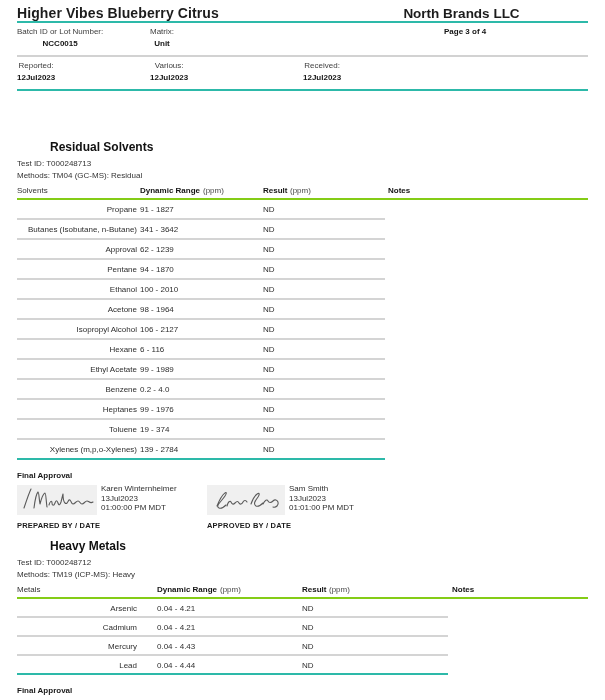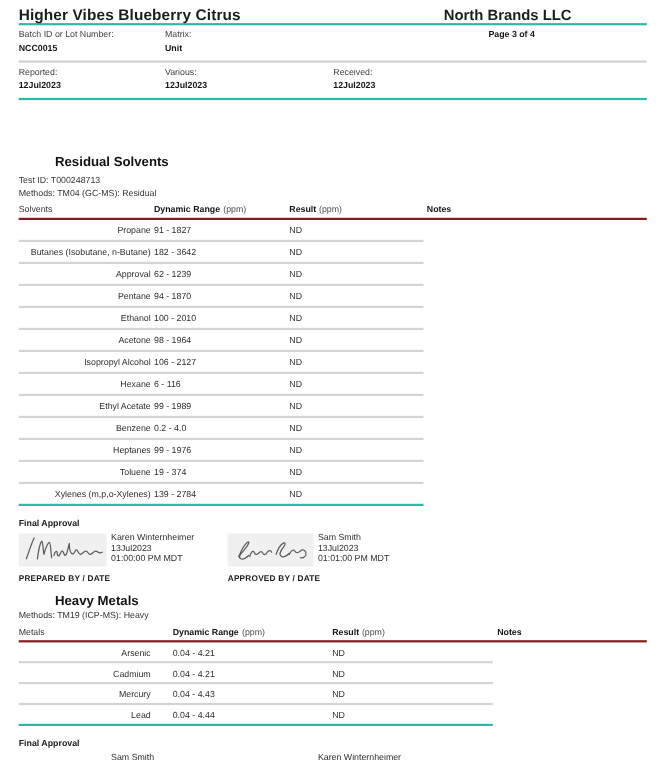--- a/index.html
+++ b/index.html
@@ -13,35 +13,35 @@
     box-sizing:border-box;
     padding:0 17px;
   }
   
   .titlebar{display:flex;align-items:flex-end;margin-top:3px;height:18px;gap:48px;}
   .product-title{width:270px;font-size:14px;font-weight:700;color:#1c1c1c;letter-spacing:.1px;}
   .company-name{flex:1;text-align:center;font-size:13.5px;font-weight:700;color:#1c1c1c;}
   .rule{height:2px;background:#2db9a9;border:none;}
   .rule.gray{height:2px;background:#d2d2d2;}
   .info-row{position:relative;height:28px;padding-top:4px;}
-  .info-row .cell{position:absolute;top:4px;}
+  .info-row .cell{position:absolute;top:4px;text-align:center;}
   .info-row div.cell:nth-of-type(1){left:0;}
   .info-row div.cell:nth-of-type(2){left:133px;}
   .info-row div.cell:nth-of-type(3){left:286px;}
   .info-label{font-size:8px;color:#3d3d3d;line-height:10px;}
   .info-value{font-size:8px;font-weight:700;color:#141414;line-height:10px;margin-top:2px;}
   .page-indicator{position:absolute;left:427px;top:4px;font-size:8px;font-weight:700;color:#141414;line-height:10px;}
   
   .section-title{font-size:12px;font-weight:700;color:#111;line-height:14px;margin:0;padding-left:33px;}
   .sec1 .section-title{margin-top:49px;}
   .sec2 .section-title{margin-top:8px;}
   .meta-line{font-size:8px;color:#333;line-height:10px;margin-top:2px;}
   .meta-line.first{margin-top:5px;}
   
-  .thead{position:relative;height:15px;margin-top:2px;border-bottom:2px solid #7f1d1d;width:571px;box-sizing:content-box;}
+  .thead{position:relative;height:15px;margin-top:2px;border-bottom:2px solid #84cc16;width:571px;box-sizing:content-box;}
   .thead span{position:absolute;bottom:2px;font-size:8px;line-height:10px;}
   .thead .h-analyte{left:0;color:#333;font-weight:400;}
   .thead .h-bold{font-weight:700;color:#141414;}
   .thead .h-unit{font-weight:400;color:#4a4a4a;}
   .t1 .pos-range{left:123px;} .t1 .pos-result{left:246px;} .t1 .pos-notes{left:371px;}
   .t2 .pos-range{left:140px;} .t2 .pos-result{left:285px;} .t2 .pos-notes{left:435px;}
   .rows{margin:0;}
   .trow{position:relative;height:20px;border-bottom:2px solid #d4d4d4;box-sizing:border-box;text-align:right;}
   .t2 .trow{height:19px;}
   .t1 .trow{width:368px;}
@@ -130,21 +130,21 @@
 
         <div class="trow">
           <span class="c-analyte">Propane</span>
           <span class="pos-range">91 - 1827</span>
           <span class="pos-result">ND</span>
           <span class="pos-notes"></span>
         </div>
 
         <div class="trow">
           <span class="c-analyte">Butanes (Isobutane, n-Butane)</span>
-          <span class="pos-range">182 - 3642</span>
+          <span class="pos-range">341 - 3642</span>
           <span class="pos-result">ND</span>
           <span class="pos-notes"></span>
         </div>
 
         <div class="trow">
           <span class="c-analyte">Approval</span>
           <span class="pos-range">62 - 1239</span>
           <span class="pos-result">ND</span>
           <span class="pos-notes"></span>
         </div>
@@ -249,20 +249,21 @@
       </div>
     </div>
     <div class="roles-row">
       <span class="role role-left">PREPARED BY / DATE</span>
       <span class="role role-right">APPROVED BY / DATE</span>
     </div>
   </section>
 
   <section class="sec2 t2">
     <h2 class="section-title">Heavy Metals</h2>
+    <div class="meta-line first">Test ID: T000248712</div>
     <div class="meta-line">Methods: TM19 (ICP-MS): Heavy</div>
 
     <div class="thead">
       <span class="h-analyte">Metals</span>
       <span class="h-bold pos-range">Dynamic Range</span>
       <span class="h-unit pos-range" style="margin-left:63px;">(ppm)</span>
       <span class="h-bold pos-result">Result</span>
       <span class="h-unit pos-result" style="margin-left:27px;">(ppm)</span>
       <span class="h-bold pos-notes">Notes</span>
     </div>

